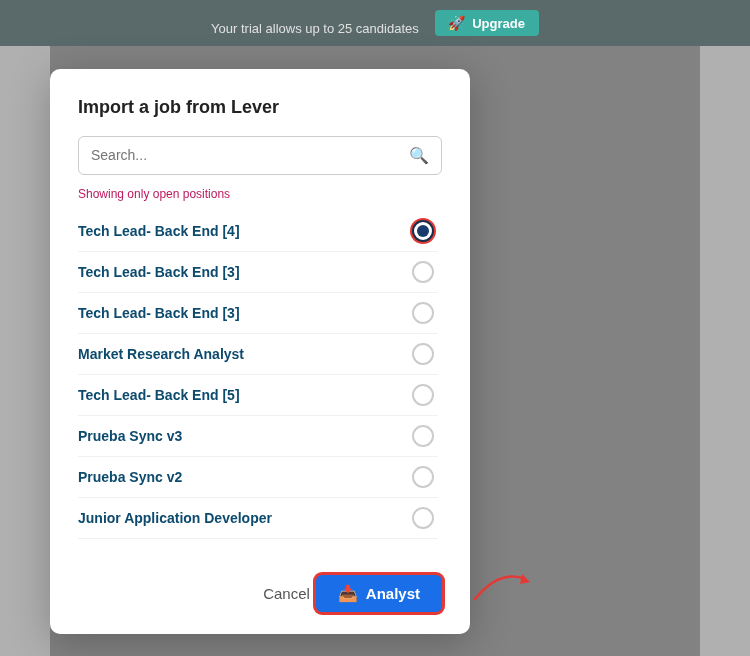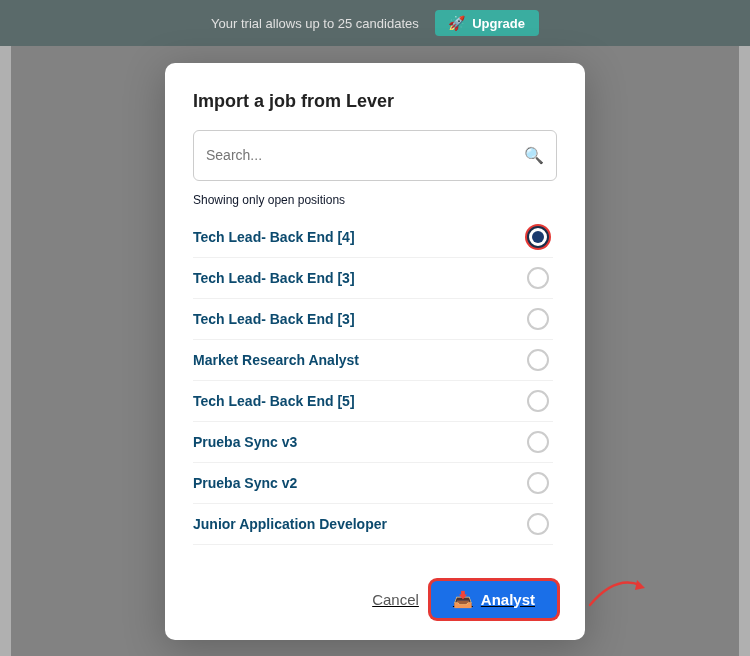--- a/index.html
+++ b/index.html
@@ -13,21 +13,21 @@
       align-items: center;
       justify-content: flex-start;
       overflow: hidden;
     }
 
     
     .top-banner {
       width: 100%;
       background-color: #5a6a6a;
       display: flex;
-      align-items: center;
+      align-items: flex-end;
       justify-content: center;
       padding: 10px 16px;
       gap: 16px;
       color: #e0e0e0;
       font-size: 13px;
     }
     .upgrade-btn {
       background-color: #3aada0;
       color: white;
       border: none;
@@ -39,26 +39,25 @@
       align-items: center;
       gap: 6px;
       font-weight: 600;
     }
     .upgrade-btn .rocket-icon {
       font-size: 14px;
     }
 
     
     .overlay-bg {
-      width: 728px;
+      width: 650px;
       flex: 1;
       background-color: rgba(100, 100, 100, 0.6);
       display: flex;
       align-items: center;
-      justify-content: center;
       position: relative;
     }
 
     
     .dialog {
       background: white;
       border-radius: 10px;
       padding: 28px 28px 22px 28px;
       width: 420px;
       box-shadow: 0 8px 40px rgba(0,0,0,0.25);
@@ -71,40 +70,40 @@
       color: #222;
       margin-bottom: 18px;
     }
 
     
     .search-container {
       display: flex;
       align-items: center;
       border: 1px solid #ccc;
       border-radius: 6px;
-      padding: 15px 12px;
+      padding: 9px 12px;
       margin-bottom: 12px;
     }
     .search-input {
       flex: 1;
       border: none;
       outline: none;
       font-size: 14px;
       color: #555;
       background: transparent;
     }
     .search-icon {
       color: #888;
       font-size: 16px;
     }
 
     
     .subtitle {
       font-size: 12px;
-      color: #0f172a;
+      color: #be185d;
       margin-bottom: 10px;
     }
 
     
     .job-list-wrapper {
       position: relative;
       overflow: hidden;
       max-height: 370px;
     }
     .job-list {
@@ -166,22 +165,21 @@
       border-radius: 50%;
       background: #1a3a6e;
     }
 
     
     .dialog-footer {
       display: flex;
       align-items: center;
       justify-content: flex-end;
       margin-top: 18px;
-      gap: 12px;
-      text-decoration: underline;
+      gap: 6px;
     }
     .cancel-btn {
       background: transparent;
       border: none;
       color: #555;
       font-size: 15px;
       cursor: pointer;
       font-weight: 500;
     }
     .import-btn {

